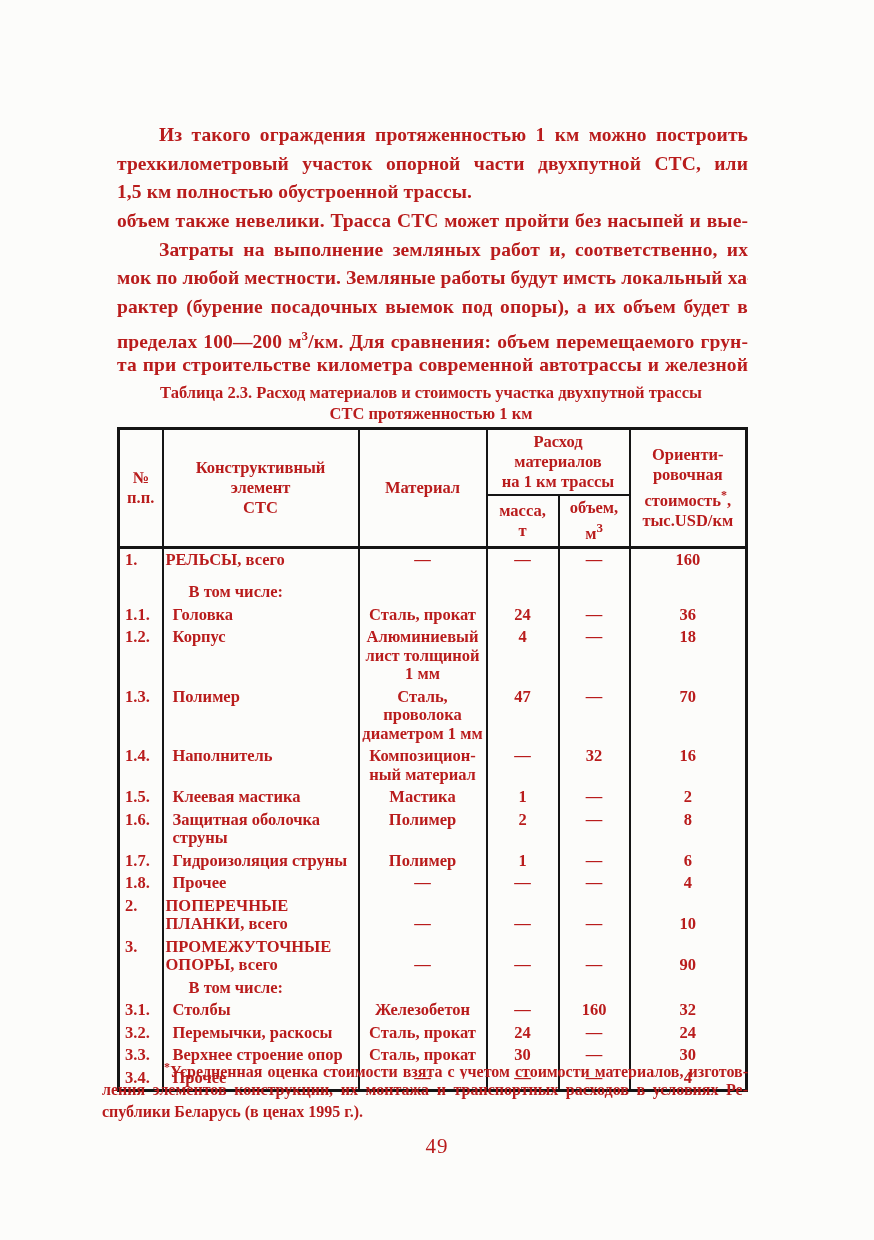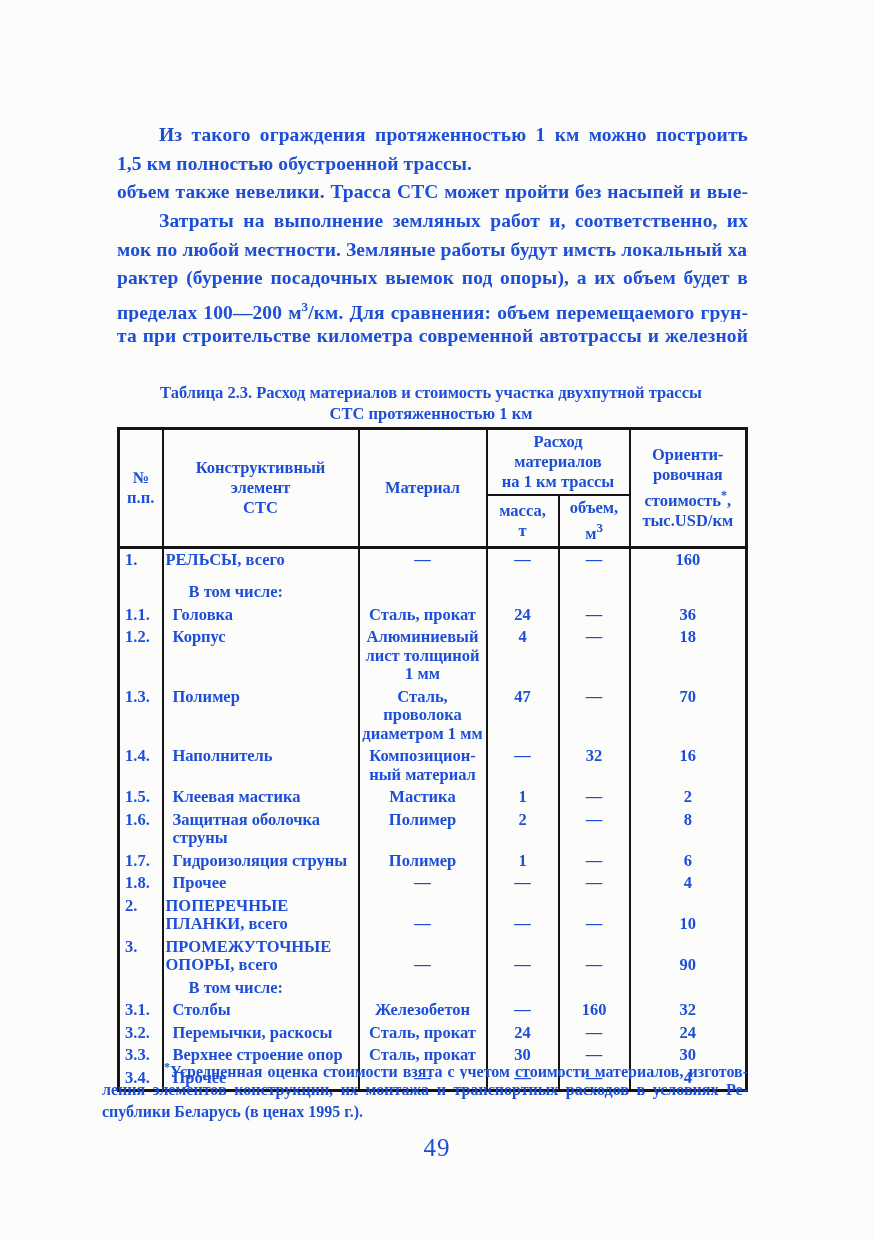--- a/index.html
+++ b/index.html
@@ -3,21 +3,21 @@
 <meta charset="utf-8">
 <style>
   * { margin: 0; padding: 0; box-sizing: border-box; }
   html, body { background: #e8e8e6; }
   .page {
     position: relative;
     width: 874px;
     height: 1240px;
     margin: 0 auto;
     background: #fcfcfa;
-    color: #1d4ed8;
+    color: #b91c1c;
     font-family: "Liberation Serif", "DejaVu Serif", serif;
     overflow: hidden;
   }
   
   .body-text {
     position: absolute;
     left: 117px; top: 121px;
     width: 631px;
     font-size: 19.5px;
     font-weight: 600;
@@ -109,32 +109,33 @@
   }
   .fline.short { text-align-last: left; }
   .fline.indent { text-indent: 62px; }
   sup.star { font-size: 12px; }
   
   .page-number {
     position: absolute;
     left: 0; top: 1134px;
     width: 100%;
     text-align: center;
-    font-size: 25px;
+    font-size: 21px;
     font-weight: 500;
     letter-spacing: 1px;
   }
 </style>
 </head>
 <body>
 
 <div class="page">
 
   <div class="body-text">
     <div class="tline indent">Из такого ограждения протяженностью 1 км можно построить</div>
+    <div class="tline">трехкилометровый участок опорной части двухпутной СТС, или</div>
     <div class="tline short">1,5 км полностью обустроенной трассы.</div>
     <div class="tline">объем также невелики. Трасса СТС может пройти без насыпей и вые-</div>
     <div class="tline indent">Затраты на выполнение земляных работ и, соответственно, их</div>
     <div class="tline">мок по любой местности. Земляные работы будут имсть локальный ха-</div>
     <div class="tline">рактер (бурение посадочных выемок под опоры), а их объем будет в</div>
     <div class="tline"><span>пределах 100—200 м</span><sup class="s3">3</sup><span>/км. Для сравнения: объем перемещаемого грун-</span></div>
     <div class="tline">та при строительстве километра современной автотрассы и железной</div>
   </div>
 
   <div class="tbl-caption">

